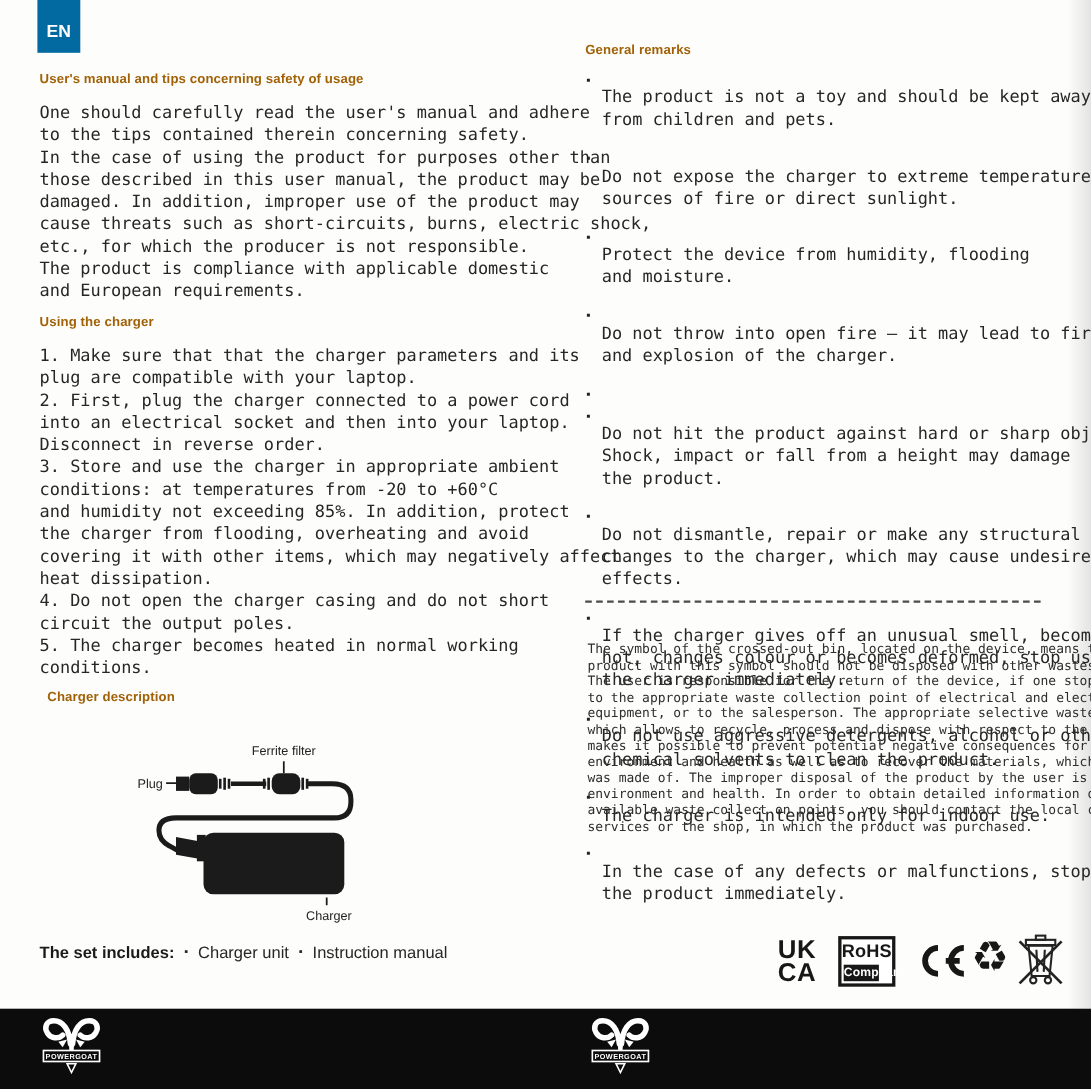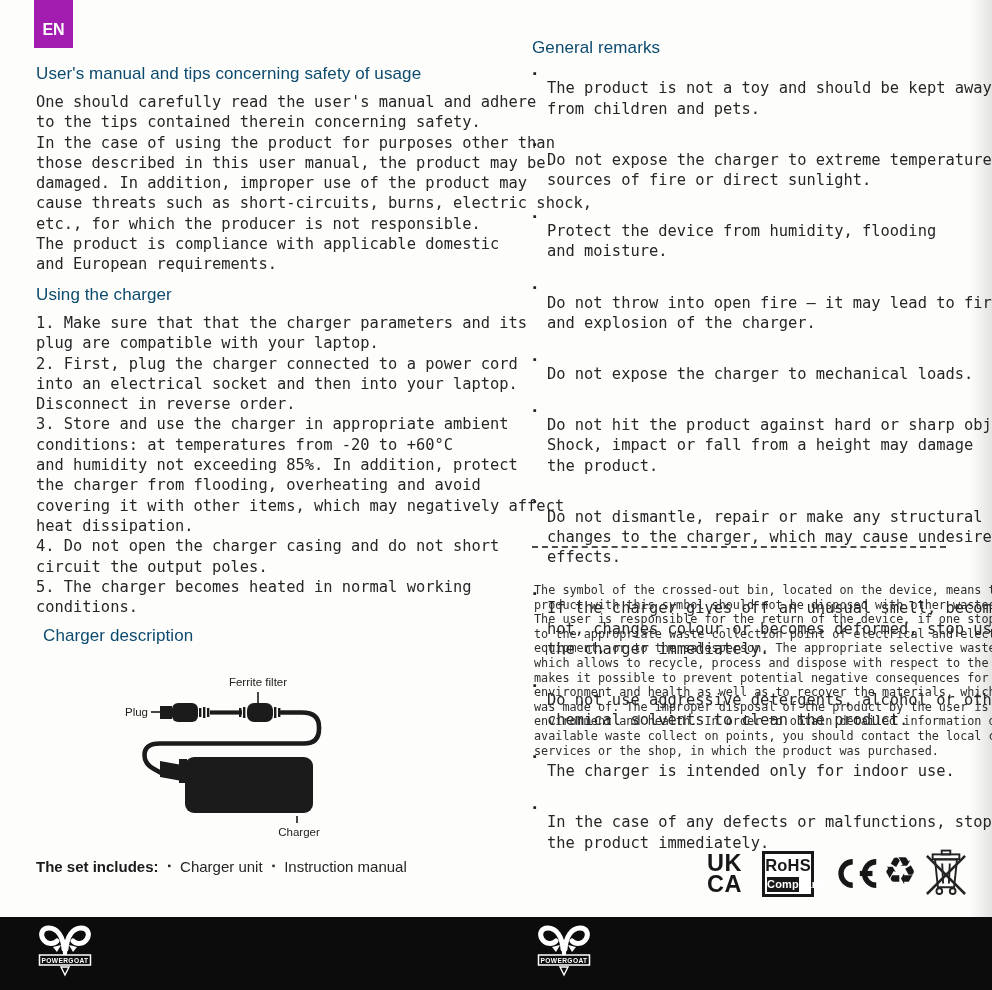--- a/index.html
+++ b/index.html
@@ -1,24 +1,24 @@
 <!DOCTYPE html>
 <html><head>
 <meta charset="utf-8">
 <style>
   html,body{margin:0;padding:0;}
   body{font-family:"Liberation Sans",sans-serif;background:#e8e8e8;}
   #page{position:relative;width:992px;height:990px;background:#fdfdfc;overflow:hidden;margin:0 auto;}
   .scan-edge{position:absolute;right:0;top:0;width:22px;height:917px;background:linear-gradient(to right,rgba(0,0,0,0),rgba(0,0,0,0.10));pointer-events:none;}
   
-  .en-badge{position:absolute;left:34px;top:0;width:39px;height:48px;background:#a21caf;color:#fff;
+  .en-badge{position:absolute;left:34px;top:0;width:39px;height:48px;background:#0369a1;color:#fff;
     display:flex;align-items:flex-end;justify-content:center;font-weight:bold;font-size:16px;padding-bottom:9px;box-sizing:border-box;}
   
   .abs{position:absolute;margin:0;}
-  h2{margin:0;font-size:17px;font-weight:normal;color:#0c4a6e;letter-spacing:.1px;}
+  h2{margin:0;font-size:12px;font-weight:bold;color:#a16207;letter-spacing:.1px;}
   .body-pre{white-space:pre;font-size:15.4px;line-height:20.3px;color:#262626;}
   .small-pre{white-space:pre;font-size:11.8px;line-height:14.6px;color:#2e2e2e;}
   
   ul.remarks{list-style:none;margin:0;padding:0;}
   ul.remarks li{display:flex;align-items:flex-start;margin:0;}
   ul.remarks .blt{width:14px;flex:0 0 14px;font-size:11px;line-height:20.3px;color:#222;}
   
   .dashes{position:absolute;border-top:2px dashed #4c4c4c;}
   .disposal-h{font-size:12.6px;font-weight:bold;color:#1a1a1a;margin:0;}
   
@@ -141,21 +141,20 @@
         <pre class="body-pre">Protect the device from humidity, flooding
 and moisture.</pre>
       </li>
     <li>
         <span class="blt">▪</span>
         <pre class="body-pre">Do not throw into open fire – it may lead to fire
 and explosion of the charger.</pre>
       </li>
     <li>
         <span class="blt">▪</span>
-        <pre class="body-pre">Do not expose the charger to mechanical loads.</pre>
       </li>
     <li>
         <span class="blt">▪</span>
         <pre class="body-pre">Do not hit the product against hard or sharp objects.
 Shock, impact or fall from a height may damage
 the product.</pre>
       </li>
     <li>
         <span class="blt">▪</span>
         <pre class="body-pre">Do not dismantle, repair or make any structural

